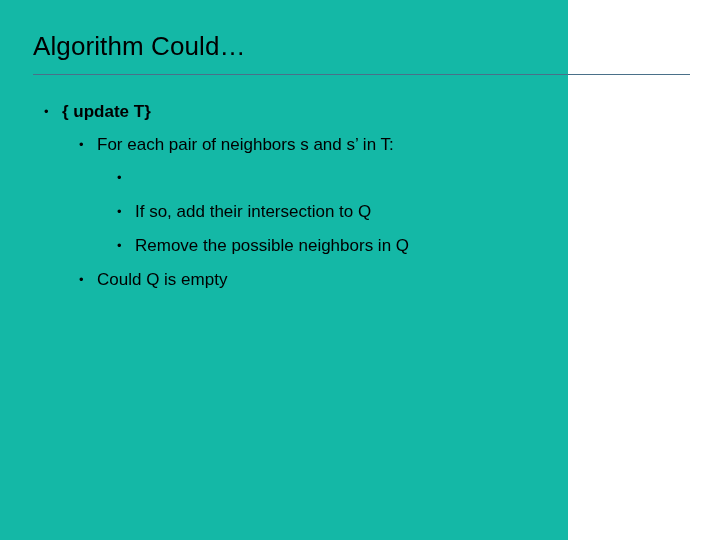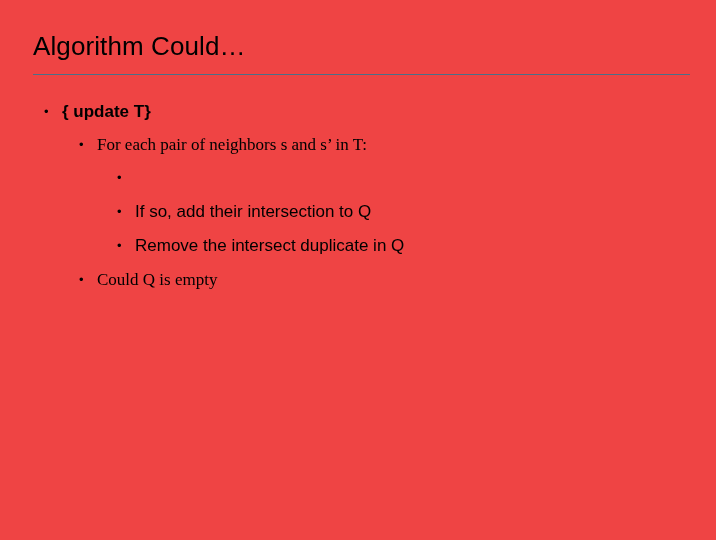--- a/index.html
+++ b/index.html
@@ -10,23 +10,23 @@
     width: 720px;
     height: 540px;
     background: #ffffff;
     font-family: "Liberation Sans", sans-serif;
     color: #000000;
     overflow: hidden;
   }
 
   .slide {
     position: relative;
-    width: 716px;
+    width: 568px;
     height: 540px;
-    background: #ef4444;
+    background: #14b8a6;
   }
 
   
   .title-area {
     position: absolute;
     left: 33px;
     top: 30px;
     width: 660px;
   }
   .slide-title {
@@ -76,21 +76,21 @@
     flex: 1 1 auto;
     color: #000000;
   }
 
   
   .lvl1 { padding-left: 44px; }
   .lvl2 { padding-left: 79px; }
   .lvl3 { padding-left: 117px; }
 
   .lvl1 .bullet-text { max-width: 580px; font-weight: bold; }
-  .lvl2 .bullet-text { max-width: 545px; font-family: Liberation Serif, serif; }
+  .lvl2 .bullet-text { max-width: 545px; }
   .lvl3 .bullet-text { max-width: 505px; }
 
   .lvl3 { margin-bottom: 7px; }
 </style>
 </head>
 <body>
 
 <div class="slide">
 
   <div class="title-area">
@@ -115,21 +115,21 @@
       <span class="bullet-mark">•</span>
     </div>
 
     <div class="bullet-row lvl3">
       <span class="bullet-mark">•</span>
       <span class="bullet-text">If so, add their intersection to Q</span>
     </div>
 
     <div class="bullet-row lvl3">
       <span class="bullet-mark">•</span>
-      <span class="bullet-text">Remove the intersect duplicate in Q</span>
+      <span class="bullet-text">Remove the possible neighbors in Q</span>
     </div>
 
     <div class="bullet-row lvl2">
       <span class="bullet-mark">•</span>
       <span class="bullet-text">Could Q is empty</span>
     </div>
 
   </div>
 
 </div>

